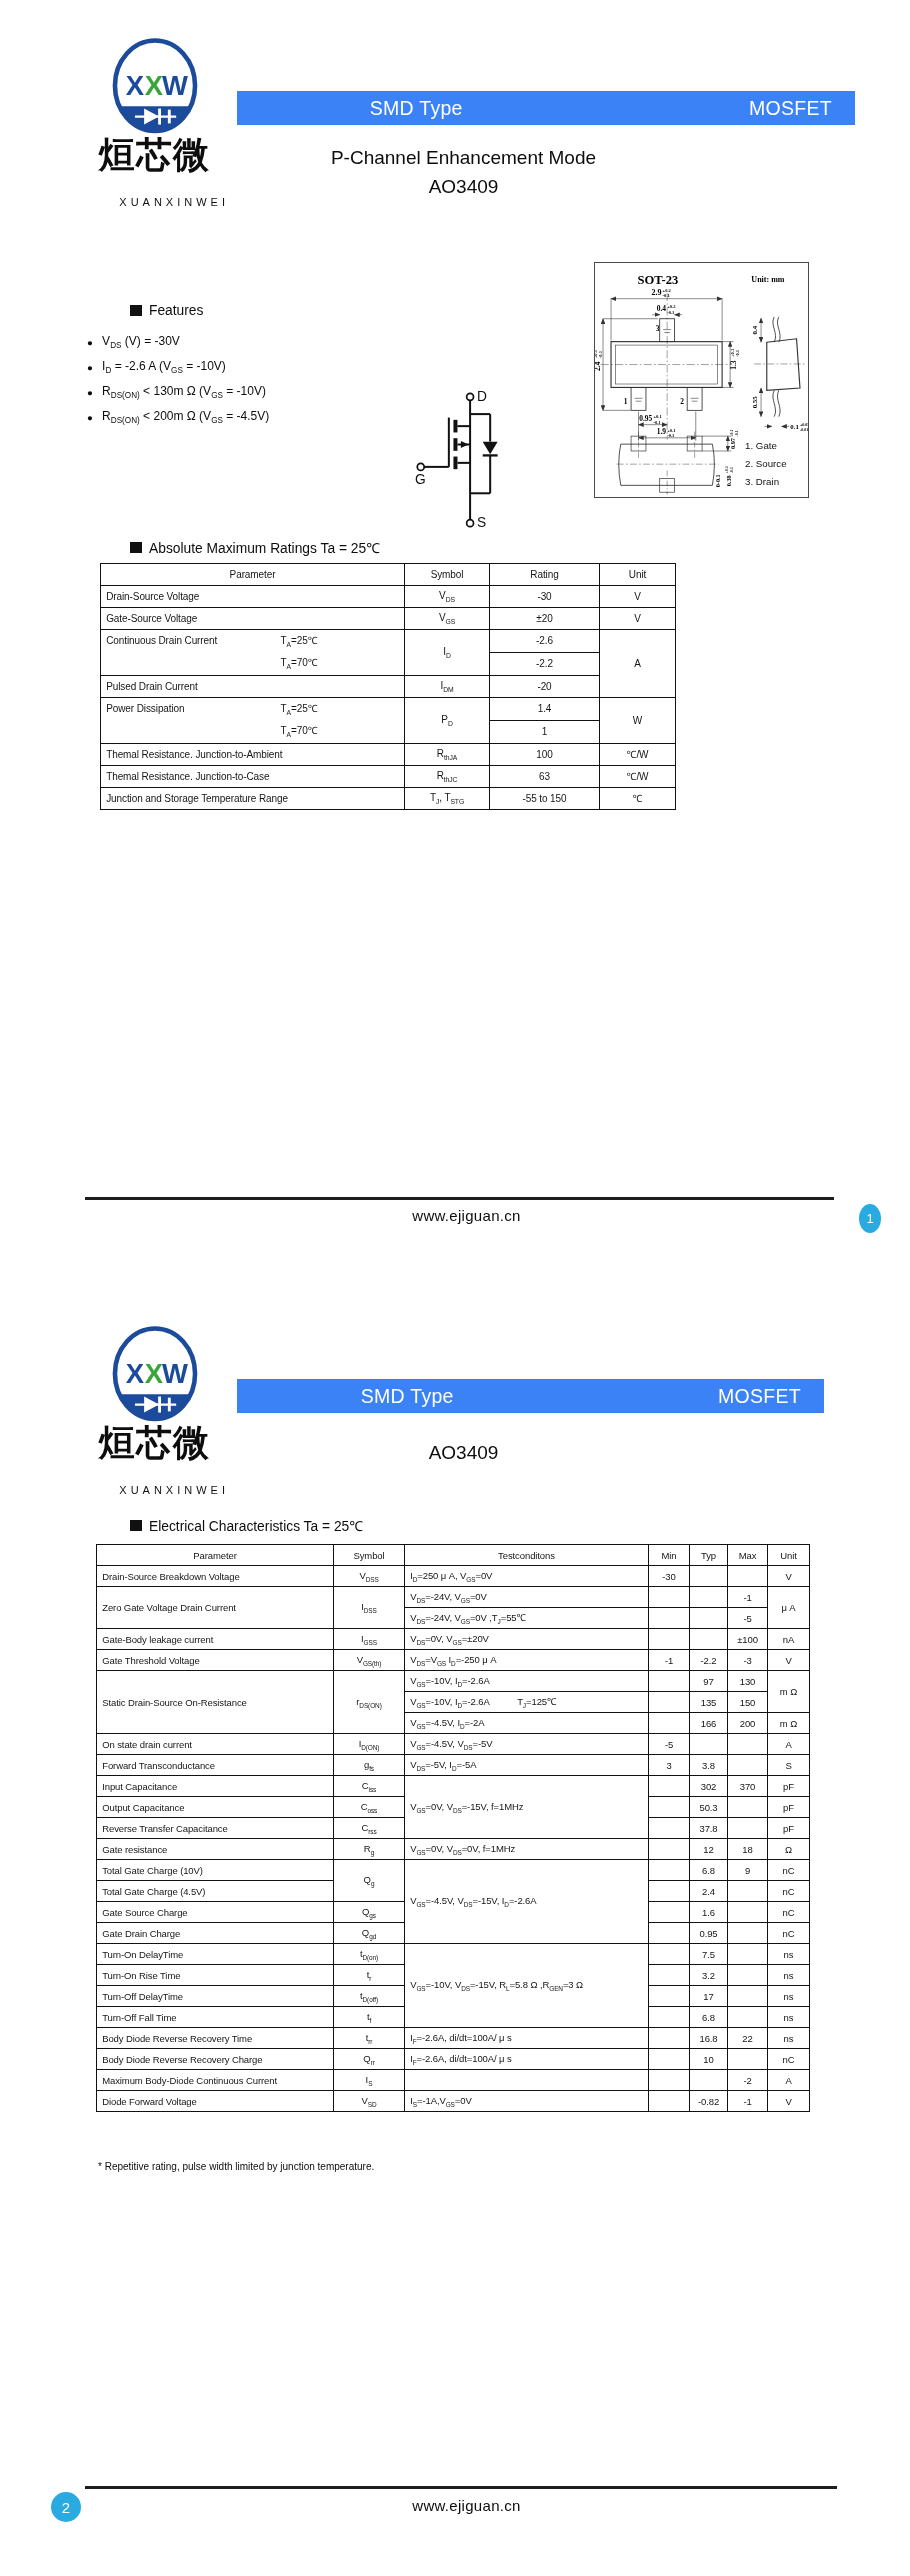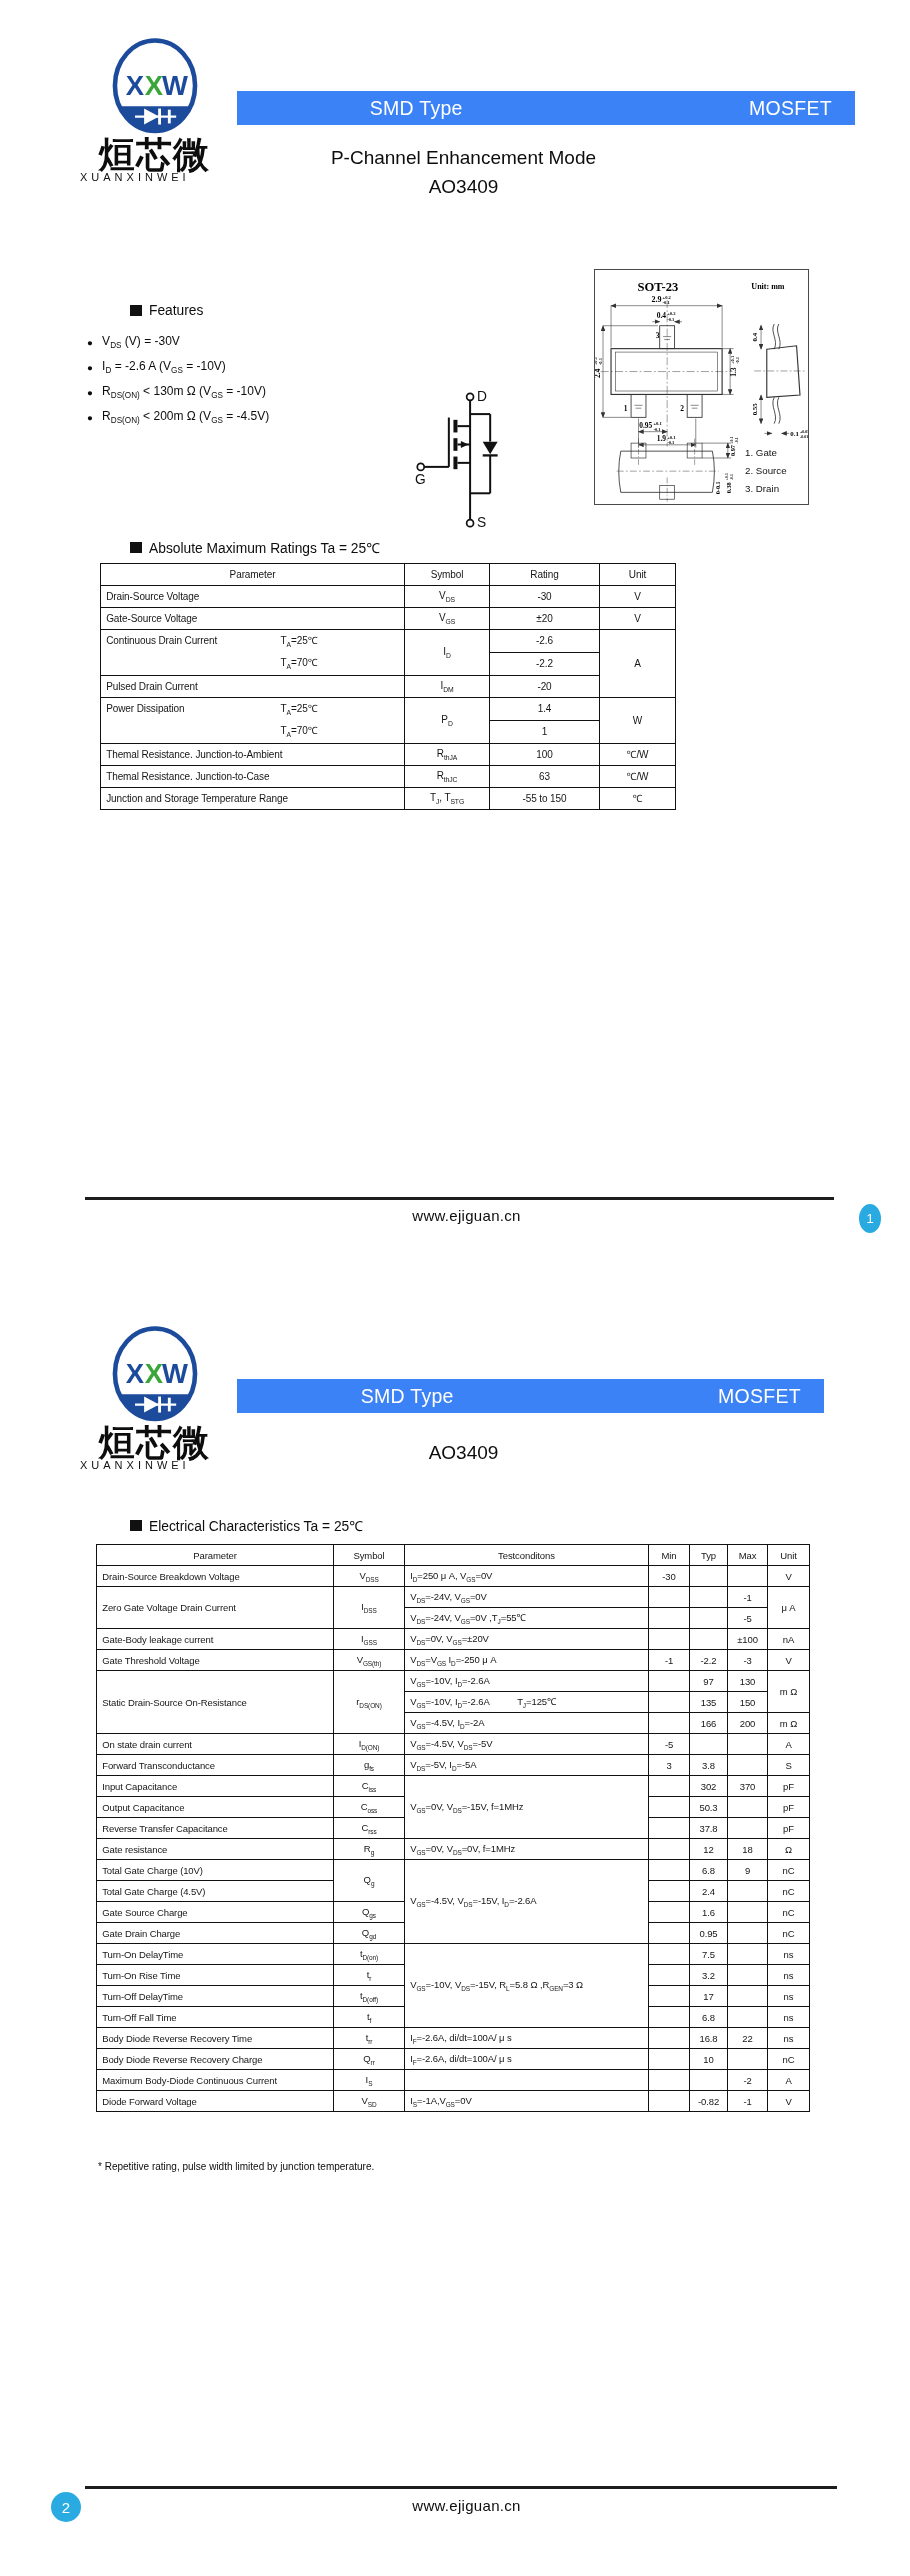--- a/index.html
+++ b/index.html
@@ -2,21 +2,21 @@
 <html style="font-size:9.2px"><head>
 <meta charset="utf-8">
 <style>
   html,body { margin:0; padding:0; background:#ffffff; }
   body { width:910px; font-family:"Liberation Sans",sans-serif; color:#151515; }
   .page { position:relative; width:910px; height:1288px; background:#fff; overflow:hidden; }
   .ab { position:absolute; }
 
   
   .brand-cn { font-size:36px; font-weight:700; letter-spacing:1.1px; text-align:center; width:149px; color:#0d0d0d; }
-  .brand-en { font-size:11px; letter-spacing:4px; text-align:left; width:149px; color:#111; }
+  .brand-en { font-size:11px; letter-spacing:4px; text-align:right; width:149px; color:#111;margin-top:25px; }
 
   
   .banner { height:34px; background:#3b82f6; }
   .banner span { position:absolute; top:0; line-height:34px; color:#fff; font-size:19.5px; letter-spacing:0.3px; }
   .banner .bl { left:29%; transform:translateX(-50%); }
   .banner .br { right:23px; }
 
   
   .title { width:459px; text-align:center; font-size:19px; font-weight:400; line-height:29px; color:#0d0d0d; }
 
@@ -100,21 +100,21 @@
     <div class="feat-item">
         <span class="blt">●</span>
         <span>R<sub>DS(ON)</sub> &lt; 130m Ω  (V<sub>GS</sub> = -10V)</span>
       </div>
     <div class="feat-item">
         <span class="blt">●</span>
         <span>R<sub>DS(ON)</sub> &lt; 200m Ω  (V<sub>GS</sub> = -4.5V)</span>
       </div>
   </div>
 
-  <div class="ab pkg" style="left:594px; top:269px; width:213px; height:234px;">
+  <div class="ab pkg" style="left:594px; top:262px; width:213px; height:234px;">
     <svg width="213" height="234" viewBox="0 0 372 408">
       <defs>
         <marker id="ae" markerWidth="10" markerHeight="8" refX="9" refY="4" orient="auto">
             <path d="M0,0 L10,4 L0,8 Z" fill="#333"></path>
           </marker>
         <marker id="as" markerWidth="10" markerHeight="8" refX="1" refY="4" orient="auto">
             <path d="M10,0 L0,4 L10,8 Z" fill="#333"></path>
           </marker>
       </defs>
       <text x="110" y="36" text-anchor="middle" class="dimtxt" font-size="22">SOT-23</text>

